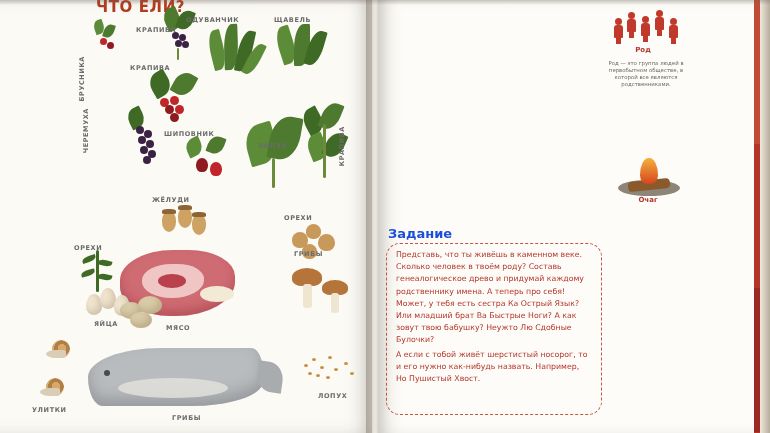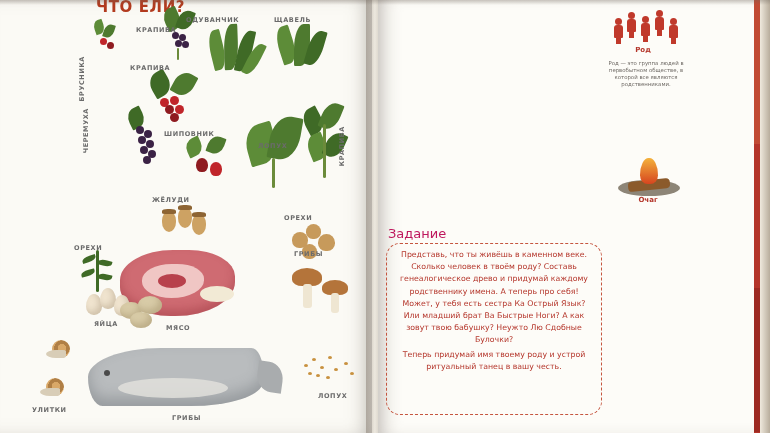--- a/index.html
+++ b/index.html
@@ -122,25 +122,25 @@
   .fire .logs{position:absolute;left:10px;bottom:6px;width:42px;height:10px;
     background:#8b5a2b;border-radius:4px;transform:rotate(-6deg);}
   .fire .flame{position:absolute;left:22px;bottom:12px;width:18px;height:26px;
     background:linear-gradient(180deg,#f4b23c,#d6451f);
     border-radius:50% 50% 45% 45%/70% 70% 35% 35%;}
   .fire-cap{position:absolute;left:10px;top:196px;width:76px;text-align:center;
     font-family:"DejaVu Sans",sans-serif;font-size:7px;font-weight:bold;color:#b4352a;}
 
   
   .task-title{position:absolute;left:388px;top:226px;
-    font-family:"DejaVu Sans",sans-serif;font-size:13px;font-weight:normal;color:#be185d;}
+    font-family:"DejaVu Sans",sans-serif;font-size:13px;font-weight:bold;color:#1d4ed8;}
   .task-box{position:absolute;left:386px;top:243px;width:214px;height:170px;
     border:1.6px dashed #c5553f;border-radius:14px;}
   .task-text{position:absolute;left:396px;top:249px;width:196px;
-    font-family:"DejaVu Sans",sans-serif;font-size:7.8px;line-height:12.2px;color:#b4352a;text-align:center;}
+    font-family:"DejaVu Sans",sans-serif;font-size:7.8px;line-height:12.2px;color:#b4352a;}
   .task-text p{margin:0 0 2px 0;}
 </style>
 </head>
 <body>
 
 <div class="page">
   <div class="backdrop"></div>
 
   <div class="spread">
 
@@ -365,20 +365,20 @@
           <div class="stripe s1"></div>
           <div class="stripe s2"></div>
           <div class="stripe s3"></div>
         </div>
       </div>
 
       <div class="task-title" style="left:10px;">Задание</div>
       <div class="task-box" style="left:8px;"></div>
       <div class="task-text" style="left:18px;">
         <p>Представь, что ты живёшь в каменном веке. Сколько человек в твоём роду? Составь генеалогическое древо и придумай каждому родственнику имена. А теперь про себя! Может, у тебя есть сестра Ка Острый Язык? Или младший брат Ва Быстрые Ноги? А как зовут твою бабушку? Неужто Лю Сдобные Булочки?</p>
-        <p>Теперь придумай имя твоему роду и устрой ритуальный танец в вашу честь.</p>
+        <p>А если с тобой живёт шерстистый носорог, то и его нуж­но как-нибудь назвать. Например, Но Пушистый Хвост.</p>
       </div>
     </div>
 
     <div class="edge-right"></div>
     <div class="edge-top"></div>
   </div>
 </div>
 
 </body></html>

